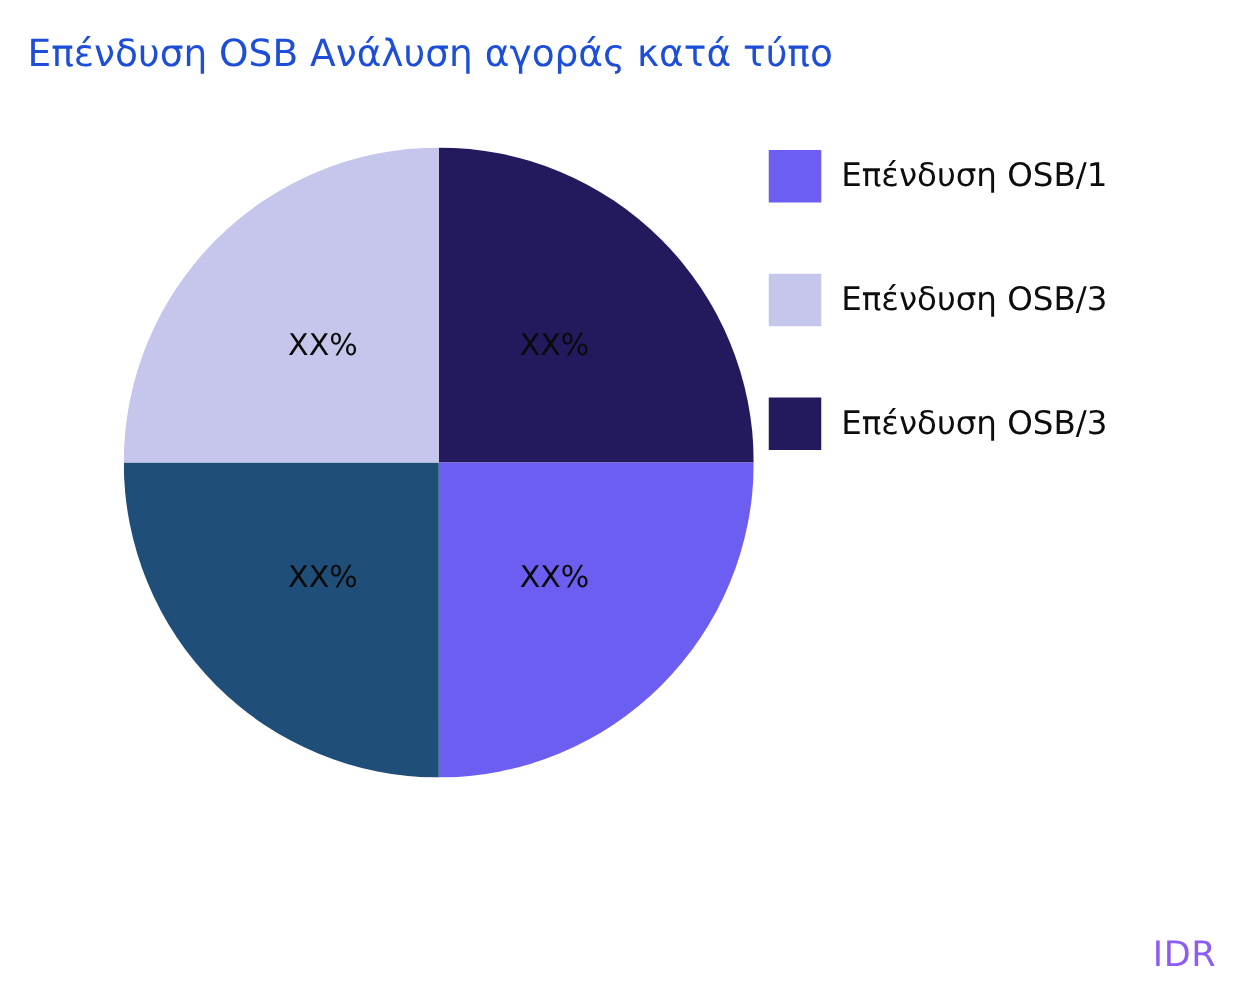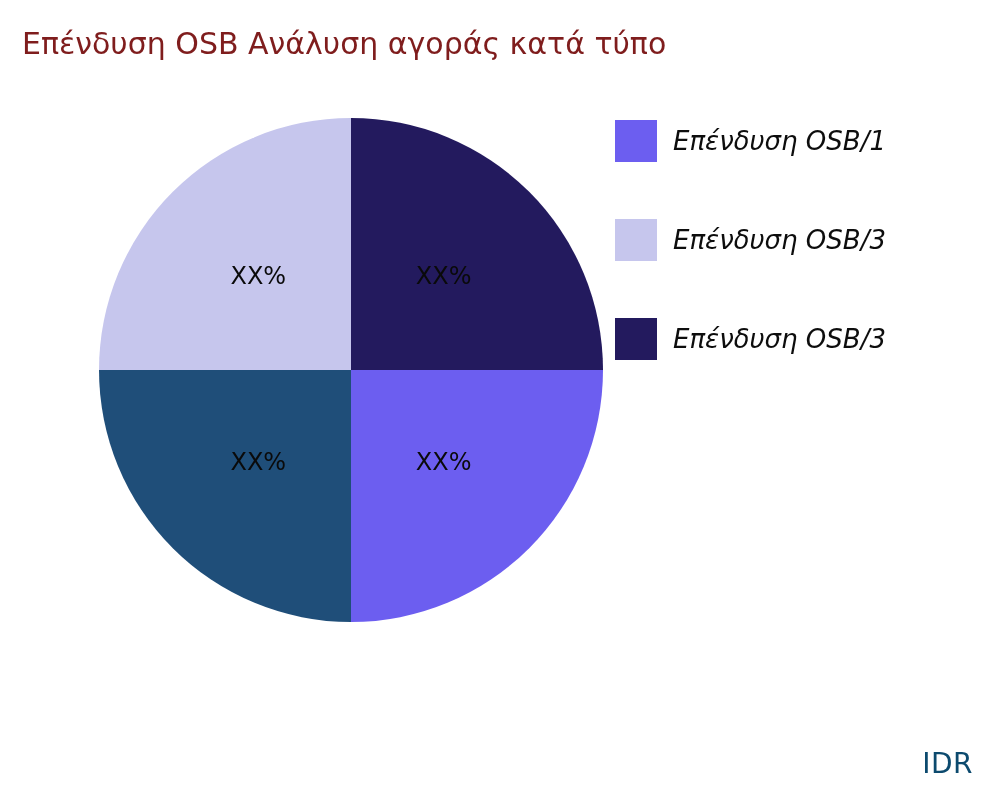--- a/index.html
+++ b/index.html
@@ -25,21 +25,21 @@
   }
 
   
   #chart-title {
     position: absolute;
     left: 22px;
     top: 25px;
     width: 860px;
     font-size: 30px;
     line-height: 38px;
-    color: #7f1d1d;
+    color: #1d4ed8;
     font-weight: 400;
     white-space: nowrap;
   }
 
   
   #pie-wrap {
     position: absolute;
     left: 99px;
     top: 118px;
     width: 504px;
@@ -78,21 +78,20 @@
   }
   .legend-label {
     position: absolute;
     left: 58px;
     top: 0;
     height: 42px;
     line-height: 42px;
     font-size: 26px;
     color: #0d0d0d;
     white-space: nowrap;
-    font-style: italic;
   }
 
   
   #watermark {
     position: absolute;
     right: 27px;
     bottom: 20px;
     font-size: 28px;
     letter-spacing: 0.5px;
     color: #2e5f87;
@@ -130,15 +129,15 @@
       <div class="legend-row">
         <span class="legend-swatch" style="background: rgb(198, 198, 237);"></span>
         <span class="legend-label">Επένδυση OSB/3</span>
       </div>
       <div class="legend-row">
         <span class="legend-swatch" style="background: rgb(35, 26, 94);"></span>
         <span class="legend-label">Επένδυση OSB/3</span>
       </div>
     </div>
 
-  <div id="watermark" style="color: #0c4a6e;">IDR</div>
+  <div id="watermark" style="color: #8b5cf6;">IDR</div>
 
 </div>
 
 </body></html>

